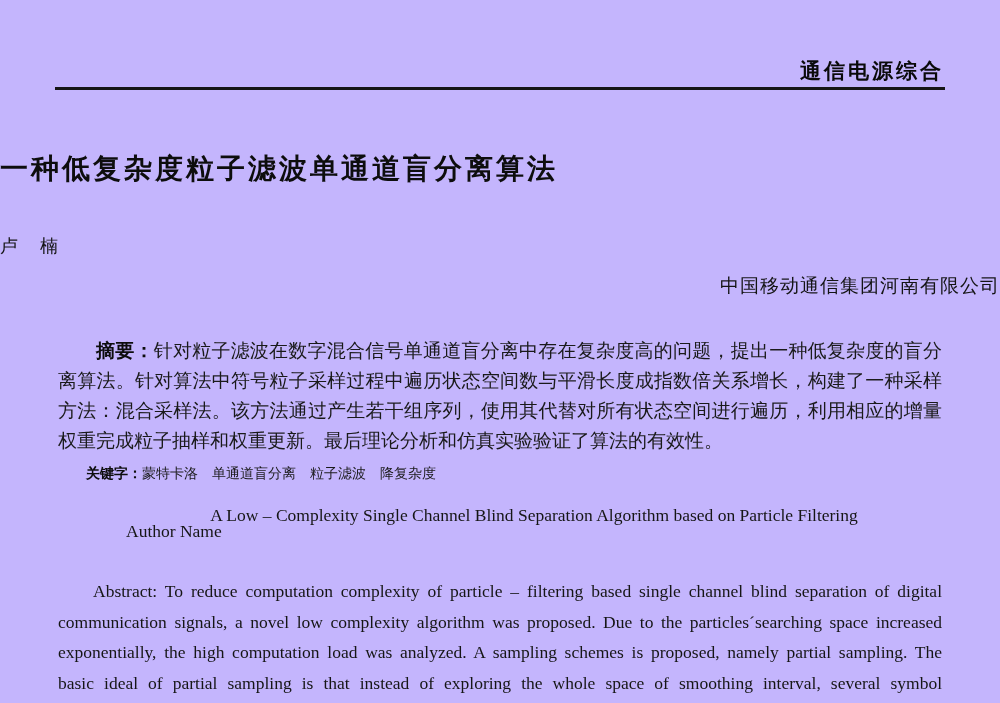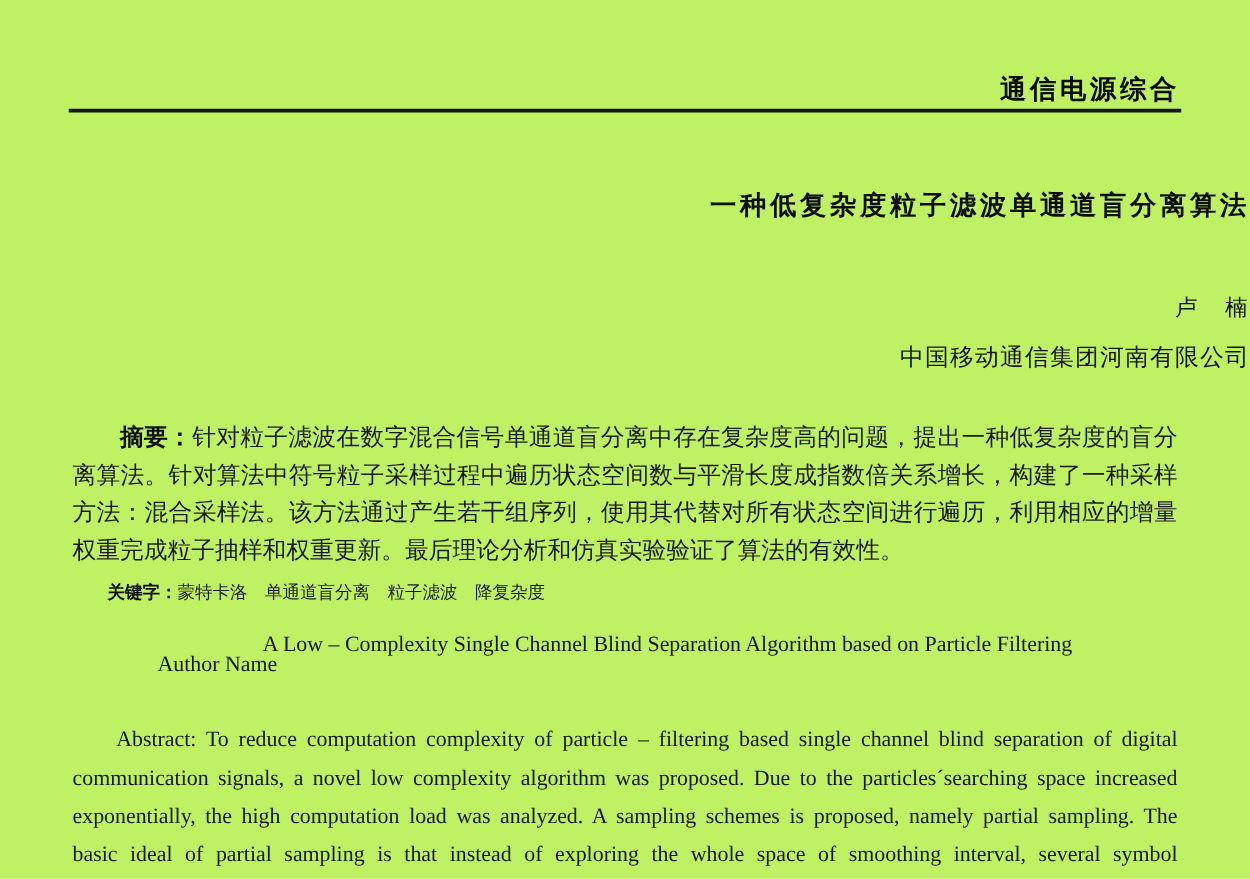--- a/index.html
+++ b/index.html
@@ -3,21 +3,21 @@
 <meta charset="utf-8">
 <style>
   * { margin: 0; padding: 0; box-sizing: border-box; }
   html, body { width: 1000px; height: 703px; }
   body { background: #ffffff; }
 
   .page {
     position: relative;
     width: 1000px;
     height: 703px;
-    background: #bef264;
+    background: #c4b5fd;
     overflow: hidden;
     color: #141414;
     font-family: "Liberation Serif", serif;
   }
 
   .masthead {
     position: absolute;
     top: 57px;
     right: 56px;
     font-family: "Liberation Sans", sans-serif;
@@ -34,34 +34,34 @@
     width: 890px;
     height: 3px;
     background: #161616;
   }
 
   .title {
     position: absolute;
     top: 150px;
     left: 0;
     width: 100%;
-    text-align: right;
+    text-align: left;
     font-family: "Liberation Sans", sans-serif;
     font-weight: 700;
-    font-size: 21px;
+    font-size: 28px;
     letter-spacing: 3px;
     color: #0d0d0d;
   }
 
   .author {
     position: absolute;
     top: 234px;
     left: 0;
     width: 100%;
-    text-align: right;
+    text-align: left;
     font-size: 18px;
     letter-spacing: 2px;
   }
 
   .affiliation {
     position: absolute;
     top: 273px;
     left: 0;
     width: 100%;
     text-align: right;

